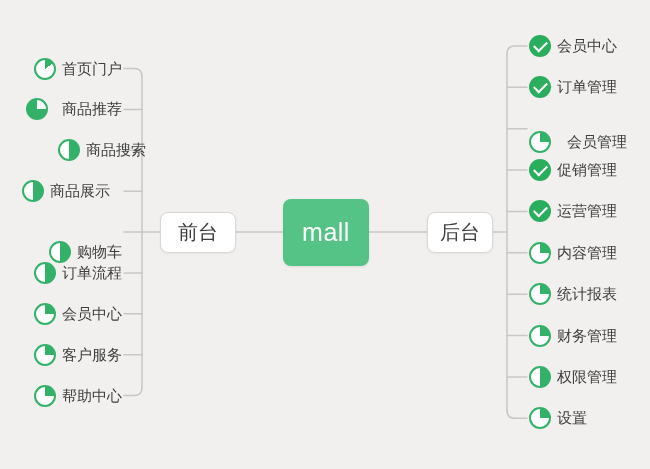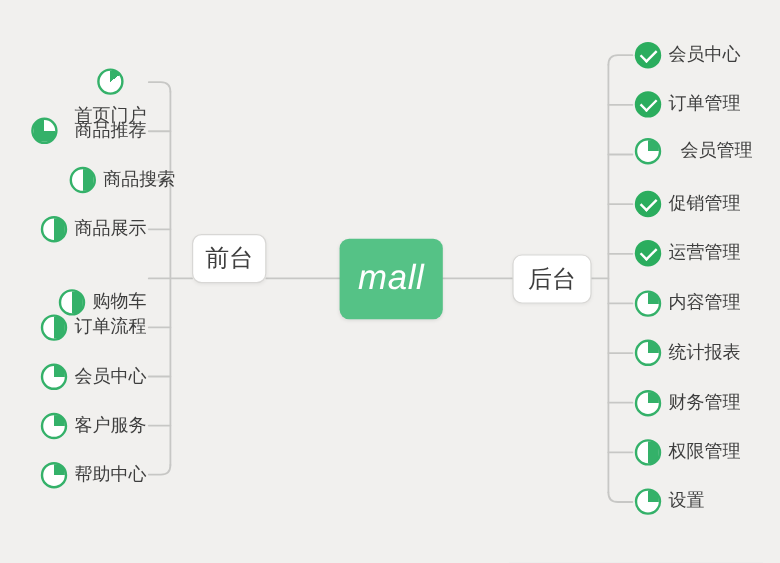--- a/index.html
+++ b/index.html
@@ -31,21 +31,21 @@
     position:absolute;display:flex;align-items:center;justify-content:center;
     box-sizing:border-box;cursor:default;
   }
   .branch{
     background:#fff;border:1px solid var(--node-border,#d8d7d5);border-radius:8px;
     font-size:20px;color:var(--text,#3e3e3e);
     box-shadow:0 1px 3px rgba(0,0,0,.05);
   }
   .root{
     background:var(--root-green,#55c286);border-radius:8px;color:#fff;
-    font-size:29px;letter-spacing:.5px;box-shadow:0 1px 3px rgba(0,0,0,.08);font-style:italic;
+    font-size:25px;letter-spacing:.5px;box-shadow:0 1px 3px rgba(0,0,0,.08);
   }
 </style>
 </head>
 <body>
 
 <div class="canvas" id="canvas" style="--bg: #f1f0ee; --pie-green: #34b169; --check-green: #2bad5e; --root-green: #55c286; --node-border: #d8d7d5; --text: #3e3e3e;">
   <svg class="connectors" id="connectors" width="650" height="469" viewBox="0 0 650 469">
       <path d="M 124 68.5 H 134 Q 142 68.5 142 76.5" fill="none" stroke="#c7c7c5" stroke-width="1.5" stroke-linecap="round"></path>
       <path d="M 142 76.5 V 387.5" fill="none" stroke="#c7c7c5" stroke-width="1.5" stroke-linecap="round"></path>
       <path d="M 124 395.5 H 134 Q 142 395.5 142 387.5" fill="none" stroke="#c7c7c5" stroke-width="1.5" stroke-linecap="round"></path>
@@ -65,40 +65,40 @@
       <path d="M 507 211.48 H 527" fill="none" stroke="#c7c7c5" stroke-width="1.5" stroke-linecap="round"></path>
       <path d="M 507 252.85 H 527" fill="none" stroke="#c7c7c5" stroke-width="1.5" stroke-linecap="round"></path>
       <path d="M 507 294.21999999999997 H 527" fill="none" stroke="#c7c7c5" stroke-width="1.5" stroke-linecap="round"></path>
       <path d="M 507 335.59 H 527" fill="none" stroke="#c7c7c5" stroke-width="1.5" stroke-linecap="round"></path>
       <path d="M 507 376.96 H 527" fill="none" stroke="#c7c7c5" stroke-width="1.5" stroke-linecap="round"></path>
       <path d="M 489 232 H 507" fill="none" stroke="#c7c7c5" stroke-width="1.5" stroke-linecap="round"></path>
       <path d="M 222 232 H 283" fill="none" stroke="#c7c7c5" stroke-width="1.5" stroke-linecap="round"></path>
       <path d="M 369 232 H 427" fill="none" stroke="#c7c7c5" stroke-width="1.5" stroke-linecap="round"></path>
     </svg>
 
-  <div class="node branch" id="branch-left" style="left: 160px; top: 195px; width: 62px; height: 41px;">前台</div>
+  <div class="node branch" id="branch-left" style="left: 160px; top: 212px; width: 76px; height: 41px;">前台</div>
 
   <div class="node root" id="root-node" style="left: 283px; top: 199px; width: 86px; height: 67px;">mall</div>
 
   <div class="node branch" id="branch-right" style="left: 427px; top: 211.5px; width: 66px; height: 41px;">后台</div>
 
   <div id="left-items">
-      <div class="item" style="top: 56.5px; right: 528px; flex-direction: column;">
+      <div class="item" style="top: 56.5px; right: 528px;">
         <span class="pie" style="background: conic-gradient(rgb(52, 177, 105) 0deg, rgb(52, 177, 105) 15%, rgb(255, 255, 255) 15%, rgb(255, 255, 255) 100%);"></span>
         <span class="label">首页门户</span>
       </div>
       <div class="item" style="top: 97.375px; right: 528px; gap: 14px;">
         <span class="pie" style="background: conic-gradient(rgb(255, 255, 255) 0deg, rgb(255, 255, 255) 25%, rgb(52, 177, 105) 25%, rgb(52, 177, 105) 100%);"></span>
         <span class="label">商品推荐</span>
       </div>
       <div class="item" style="top: 138.25px; right: 504px;">
         <span class="pie" style="background: conic-gradient(rgb(52, 177, 105) 0deg, rgb(52, 177, 105) 50%, rgb(255, 255, 255) 50%, rgb(255, 255, 255) 100%);"></span>
         <span class="label">商品搜索</span>
       </div>
-      <div class="item" style="top: 179.125px; right: 528px;">
+      <div class="item" style="top: 179.125px; right: 540px;">
         <span class="pie" style="background: conic-gradient(rgb(52, 177, 105) 0deg, rgb(52, 177, 105) 50%, rgb(255, 255, 255) 50%, rgb(255, 255, 255) 100%);"></span>
         <span class="label">商品展示</span>
       </div>
       <div class="item" style="top: 220px; right: 528px; margin-top: 20px;">
         <span class="pie" style="background: conic-gradient(rgb(52, 177, 105) 0deg, rgb(52, 177, 105) 50%, rgb(255, 255, 255) 50%, rgb(255, 255, 255) 100%);"></span>
         <span class="label">购物车</span>
       </div>
       <div class="item" style="top: 260.875px; right: 528px;">
         <span class="pie" style="background: conic-gradient(rgb(52, 177, 105) 0deg, rgb(52, 177, 105) 50%, rgb(255, 255, 255) 50%, rgb(255, 255, 255) 100%);"></span>
         <span class="label">订单流程</span>
@@ -122,21 +122,21 @@
           <i class="tick"></i>
         </span>
         <span class="label">会员中心</span>
       </div>
       <div class="item" style="top: 75.37px; left: 529px; text-align: right;">
         <span class="check">
           <i class="tick"></i>
         </span>
         <span class="label">订单管理</span>
       </div>
-      <div class="item" style="top: 114px; left: 529px; gap: 16px;">
+      <div class="item" style="top: 130px; left: 529px; gap: 16px;">
         <span class="pie" style="background: conic-gradient(rgb(52, 177, 105) 0deg, rgb(52, 177, 105) 25%, rgb(255, 255, 255) 25%, rgb(255, 255, 255) 100%);"></span>
         <span class="label">会员管理</span>
       </div>
       <div class="item" style="top: 158.11px; left: 529px;">
         <span class="check">
           <i class="tick"></i>
         </span>
         <span class="label">促销管理</span>
       </div>
       <div class="item" style="top: 199.48px; left: 529px;">

